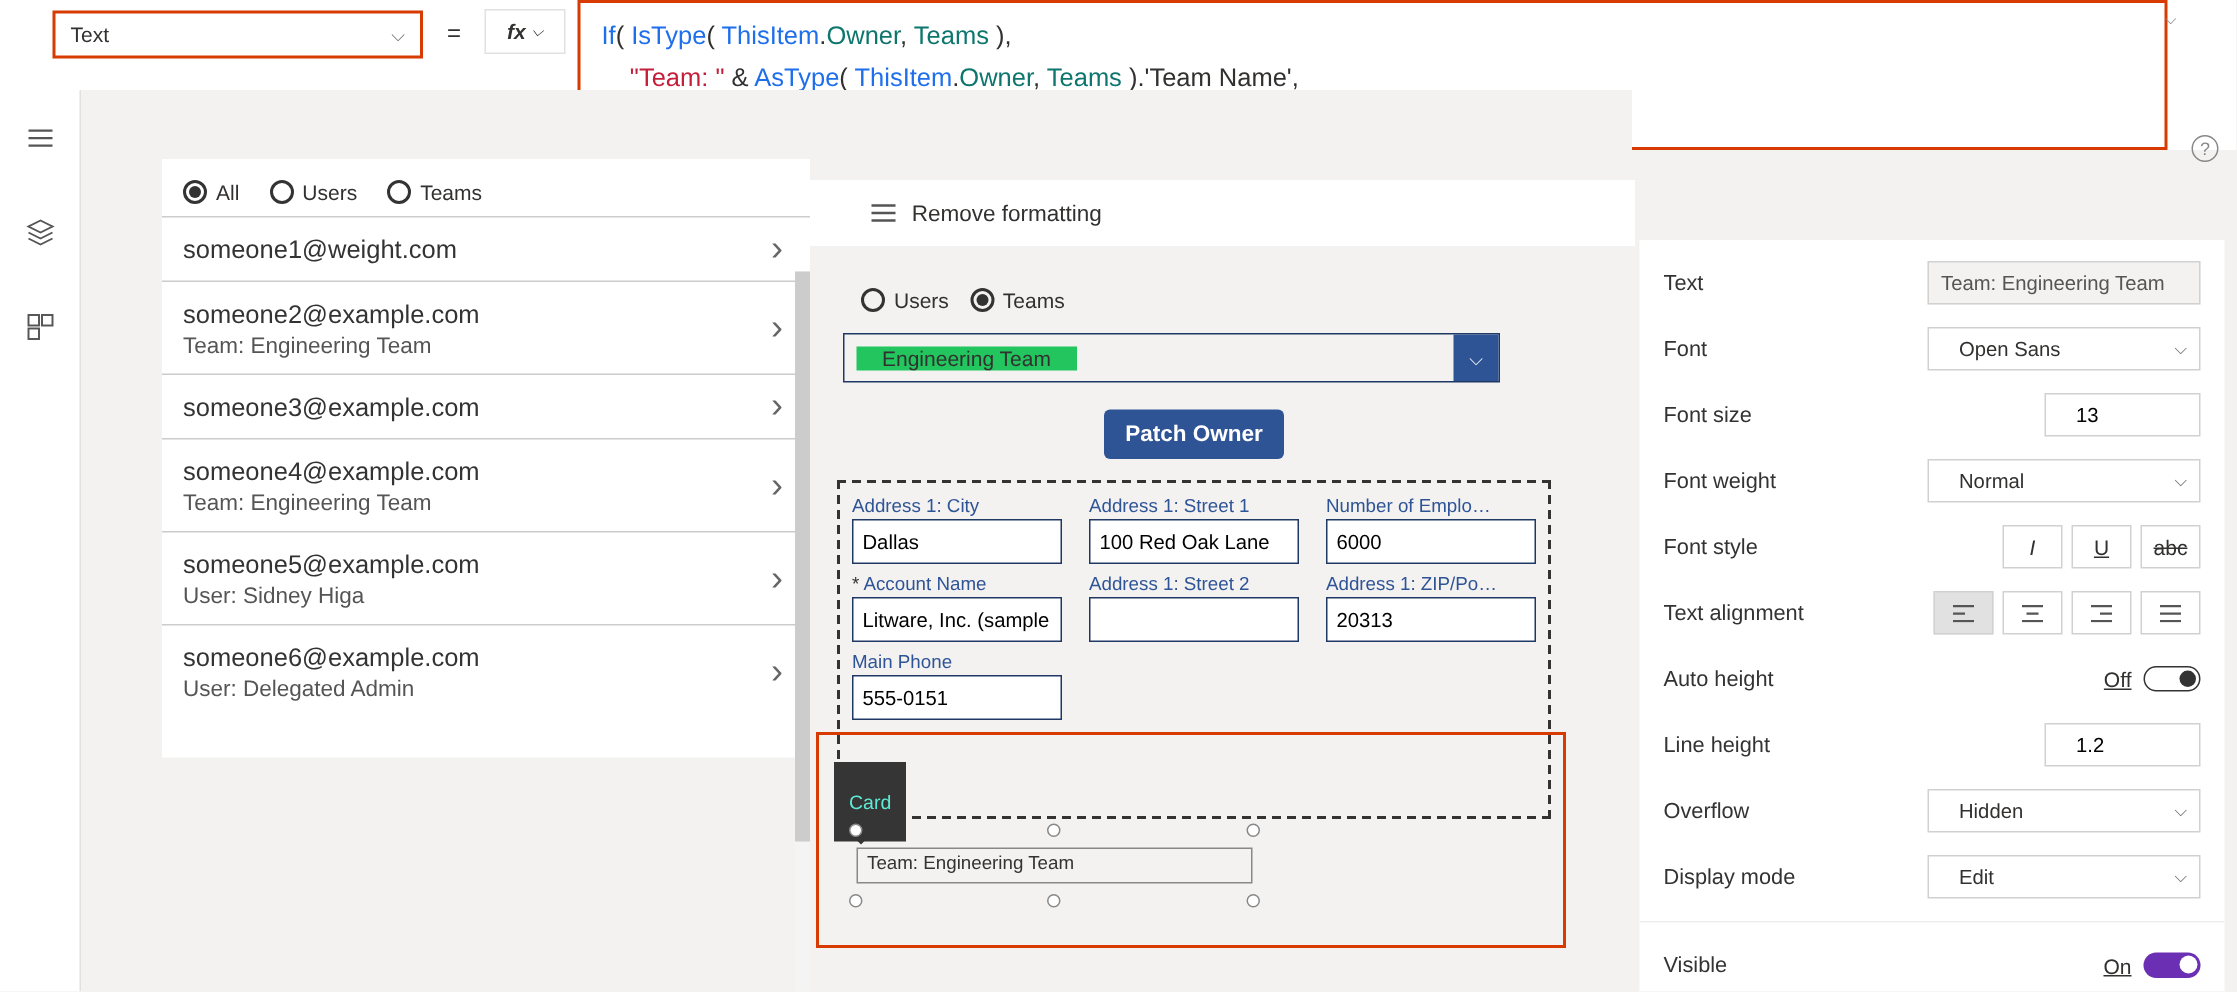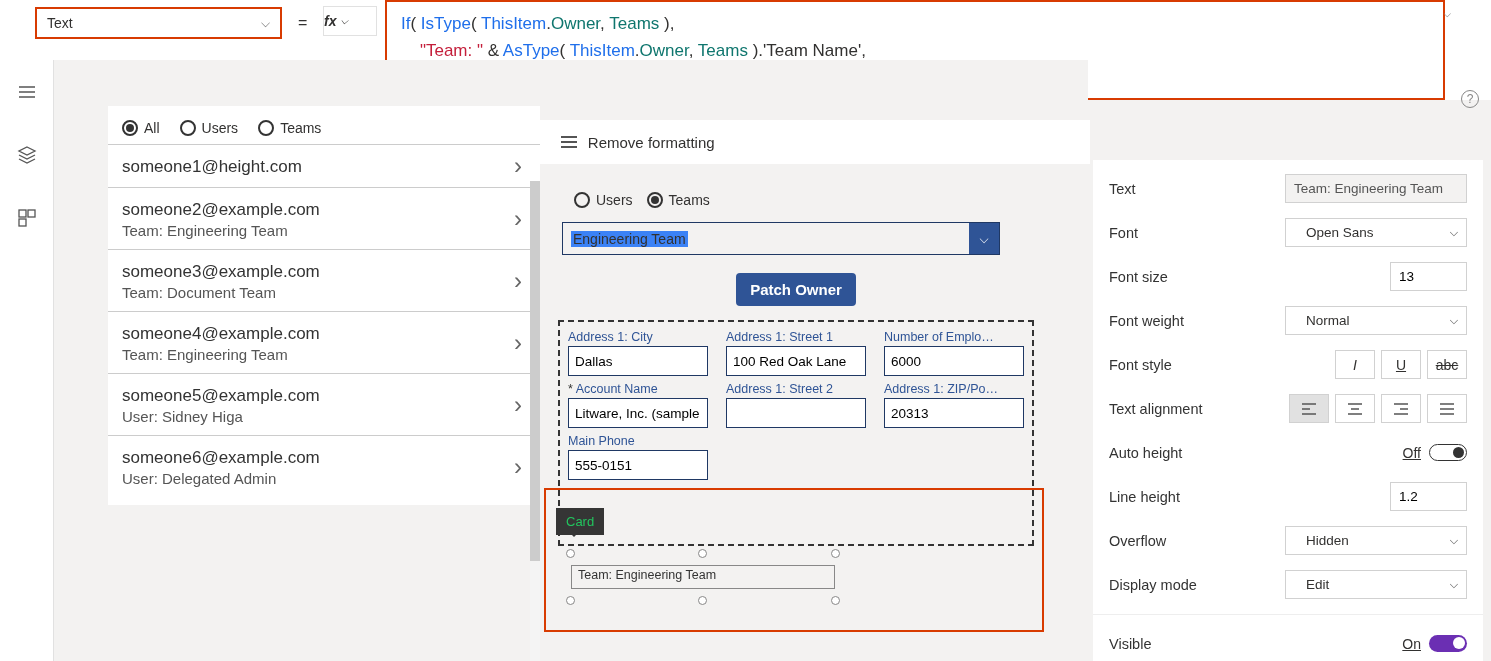--- a/index.html
+++ b/index.html
@@ -1,65 +1,65 @@
 <!DOCTYPE html>
 <html><head>
 <meta charset="utf-8">
 <style>
   * { box-sizing: border-box; font-family: "Segoe UI", Arial, sans-serif; }
   body { margin:0; padding:0; background:#F3F2F1; width:1491px; height:661px; overflow:hidden; position:relative; font-size:14px; color:#323130; }
   .top-row { position:absolute; left:0; top:0; width:1491px; height:100px; background:white; }
   .prop-select { position:absolute; left:35px; top:7px; width:247px; height:32px; border:2.5px solid #D83B01; background:white; display:flex; align-items:center; padding:0 10px; }
   .prop-select .chev { margin-left:auto; font-size:12px; color:#666; }
   .eq { position:absolute; left:298px; top:14px; font-size:16px; }
-  .fx { position:absolute; left:323px; top:6px; width:54px; height:30px; border:1px solid #e1e1e1; display:flex; align-items:center; justify-content:flex-start; gap:4px; font-style:italic; }
+  .fx { position:absolute; left:323px; top:6px; width:54px; height:30px; border:1px solid #e1e1e1; display:flex; align-items:center; justify-content:center; gap:4px; font-style:italic; }
   .formula-box { position:absolute; left:385px; top:0; width:1060px; height:100px; border:2.5px solid #D83B01; padding:8px 14px 6px 14px; font-family: Consolas, monospace; font-size:17px; line-height:1.6; white-space:pre; color:#323130; }
   .kw { color:#1F6FEB; }   
   .prop { color:#0F766E; }  
   .str { color:#C41E3A; }   
   .formula-expand { position:absolute; right:40px; top:8px; font-size:10px; color:#888; }
   .help-icon { position:absolute; right:12px; top:90px; width:18px; height:18px; border:1px solid #888; border-radius:50%; text-align:center; line-height:16px; font-size:12px; color:#888; }
   .leftbar { position:absolute; left:0; top:60px; width:54px; height:601px; background:white; border-right:1px solid #e1e1e1; display:flex; flex-direction:column; align-items:center; padding-top:22px; gap:40px; }
   .leftbar svg { width:20px; height:20px; }
   .canvas-bg { position:absolute; left:54px; top:60px; width:1034px; height:601px; background:#F3F2F1; }
-  .fmtbar { position:absolute; left:400px; top:120px; width:690px; height:44px; display:flex; align-items:center; gap:36px; padding-left:20px; background:white; }
+  .fmtbar { position:absolute; left:400px; top:120px; width:690px; height:44px; display:flex; align-items:center; gap:56px; padding-left:20px; background:white; }
   .fmtbar .btn { display:flex; align-items:center; gap:10px; font-size:15px; }
   .list-panel { position:absolute; left:108px; top:106px; width:432px; height:399px; background:white; }
   .radio-row { display:flex; align-items:center; gap:12px; padding:14px 14px 8px 14px; }
   .radio { display:flex; align-items:center; gap:6px; font-size:14px; }
   .rcirc { width:16px; height:16px; border:2px solid #333; border-radius:50%; display:flex; align-items:center; justify-content:center; }
   .rcirc.sel::after { content:""; width:8px; height:8px; background:#333; border-radius:50%; }
   .item { border-top:1px solid #ccc; padding:12px 14px 10px 14px; position:relative; }
   .item .em { font-size:17px; color:#333; font-weight:500; }
   .item .sub { font-size:15px; color:#555; margin-top:2px;}
   .item .chev { position:absolute; right:18px; top:50%; transform:translateY(-50%); font-size:24px; color:#666; }
   .scrollbar { position:absolute; right:0; top:36px; width:10px; height:492px; background:#f4f4f4; }
   .scrollbar .thumb { width:100%; height:380px; background:#ccc; }
   .detail-panel { position:absolute; left:556px; top:186px; width:480px; height:448px; }
   .det-radio { display:flex; gap:14px; margin:6px 0 14px 18px; }
   .combo { margin:0 36px 18px 6px; height:33px; border:1.5px solid #1F3864; display:flex; align-items:center; padding-left:8px; position:relative; }
   .combo .arrow { position:absolute; right:0; top:0; width:30px; height:100%; background:#2F5496; color:white; display:flex; align-items:center; justify-content:center; font-size:12px;}
-  .combo span.sel { background:#3b82f6; padding:0 2px;}
+  .combo span.sel { background:#22c55e; padding:0 17px;}
   .pbtn { display:block; margin:0 auto 14px auto; background:#2F5496; color:white; border:none; border-radius:4px; padding:8px 14px; font-size:15px; font-weight:600; }
   .form-box { border:2px dashed #333; padding:8px; margin:0 2px; position:relative; }
   .form-grid { display:grid; grid-template-columns:1fr 1fr 1fr; gap:6px 18px; }
   .field label { color:#2F5496; font-size:12.5px; display:block; white-space:nowrap; overflow:hidden; text-overflow:ellipsis; }
   .field .req { color:#333; }
   .field input { width:100%; height:30px; border:1.5px solid #1F3864; padding:0 6px; font-size:13.5px; margin-top:2px; }
   .red-card { position:absolute; left:544px; top:488px; width:500px; height:144px; border:2.5px solid #D83B01; pointer-events:none; }
-  .tooltip { position:absolute; left:556px; top:508px; background:#353535; color:#22c55e; font-size:13px; padding:6px 10px; }
+  .tooltip { position:absolute; left:556px; top:508px; background:#353535; color:#5eead4; font-size:13px; padding:19px 10px; }
   .tooltip::after { content:""; position:absolute; left:12px; bottom:-8px; border:6px solid transparent; border-top-color:#353535; }
   .sel-card { position:absolute; left:571px; top:554px; width:264px; height:46px; }
   .sel-card .handle { position:absolute; width:9px; height:9px; background:white; border:1px solid #888; border-radius:50%; }
   .sc-box { border:1px solid #888; width:100%; height:24px; margin-top:11px; padding:2px 6px; font-size:12.5px; color:#333;}
   .prop-pane { position:absolute; right:8px; top:160px; width:390px; height:501px; background:white; padding:14px 16px; overflow:hidden; }
   .prow { display:flex; align-items:center; margin-bottom:15px; height:29px;}
   .prow .lbl { width:176px; font-size:14.5px; color:#333; }
   .ptext { flex:1; height:29px; border:1px solid #d1d1d1; background:#F3F2F1; display:flex; align-items:center; padding:0 8px; font-size:13.5px; color:#555;}
-  .pinput { width:77px; height:29px; border:1px solid #d1d1d1; padding:0 8px; font-size:13.5px; margin-left:auto;}
+  .pinput { width:104px; height:29px; border:1px solid #d1d1d1; padding:0 20px; font-size:13.5px; margin-left:auto;}
   .pdd { flex:1; height:29px; border:1px solid #d1d1d1; display:flex; align-items:center; padding:0 20px; font-size:13.5px; position:relative;}
   .pdd .chev { position:absolute; right:8px; font-size:11px; color:#666;}
   .btngrp { margin-left:auto; display:flex; gap:6px; }
   .sbtn { width:40px; height:29px; border:1px solid #d1d1d1; display:flex; align-items:center; justify-content:center; background:white;}
   .sbtn.sel { background:#e1e1e1; }
   .toggle { margin-left:auto; display:flex; align-items:center; gap:8px; font-size:14px;text-decoration:underline;}
   .tpill { width:38px; height:17px; border-radius:9px; position:relative; }
   .tpill.off { background:white; border:1px solid #333;} .tpill.off::after{content:"";position:absolute;right:2px;top:1.5px;width:11px;height:11px;border-radius:50%;background:#333;}
   .tpill.on { background:#6b2fb3;} .tpill.on::after{content:"";position:absolute;right:2px;top:2px;width:12px;height:12px;border-radius:50%;background:white;}
   .divider { border-top:1px solid #eee; margin:6px -16px 14px -16px; }
@@ -128,31 +128,30 @@
         <span>Users</span>
       </label>
     <label class="radio" style="margin-left:8px;">
         <span class="rcirc"></span>
         <span>Teams</span>
       </label>
   </div>
   <div style="position:relative; height:492px; border-top:1px solid #ccc;">
     <div id="items-container">
         <div class="item" style="border-top: none;">
-          <div class="em">someone1@height.com</div>
+          <div class="em">someone1@weight.com</div>
           <span class="chev">›</span>
         </div>
         <div class="item">
           <div class="em">someone2@example.com</div>
           <div class="sub">Team: Engineering Team</div>
           <span class="chev">›</span>
         </div>
         <div class="item">
           <div class="em">someone3@example.com</div>
-          <div class="sub">Team: Document Team</div>
           <span class="chev">›</span>
         </div>
         <div class="item">
           <div class="em">someone4@example.com</div>
           <div class="sub">Team: Engineering Team</div>
           <span class="chev">›</span>
         </div>
         <div class="item">
           <div class="em">someone5@example.com</div>
           <div class="sub">User: Sidney Higa</div>

